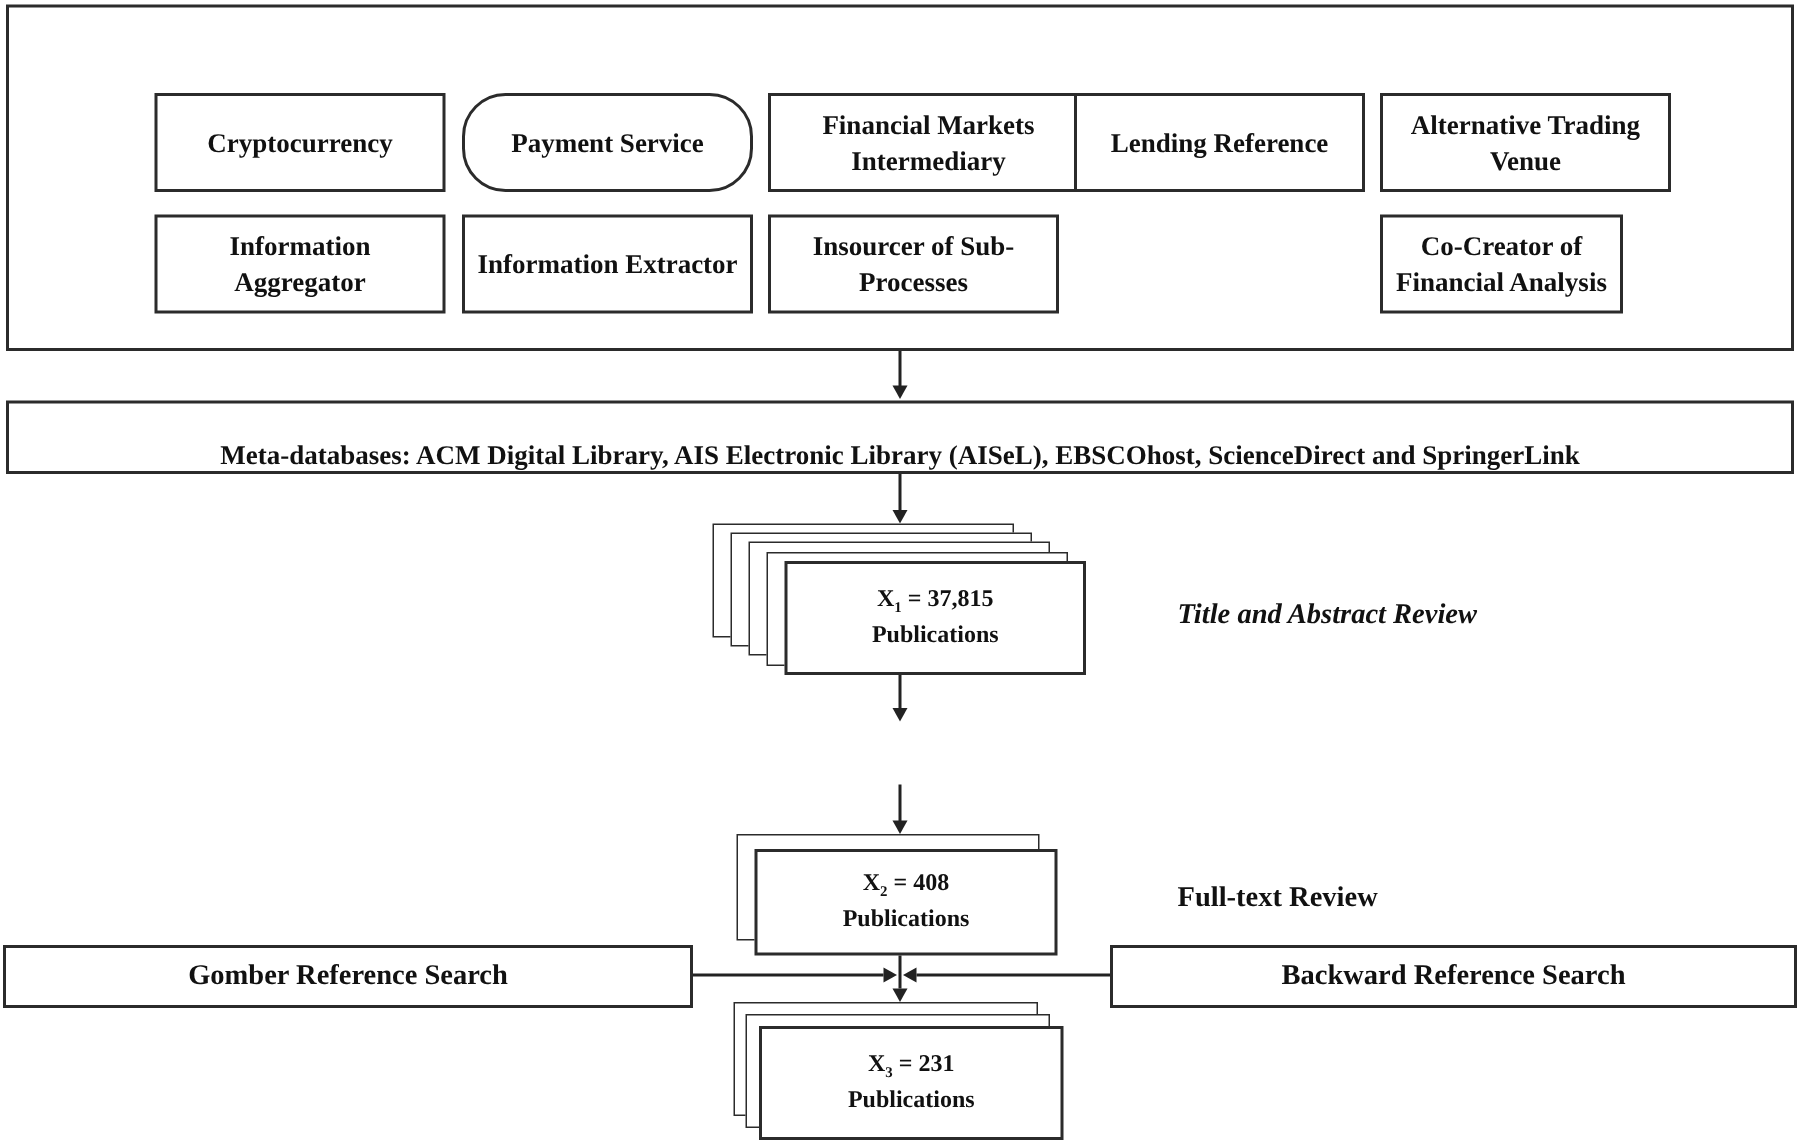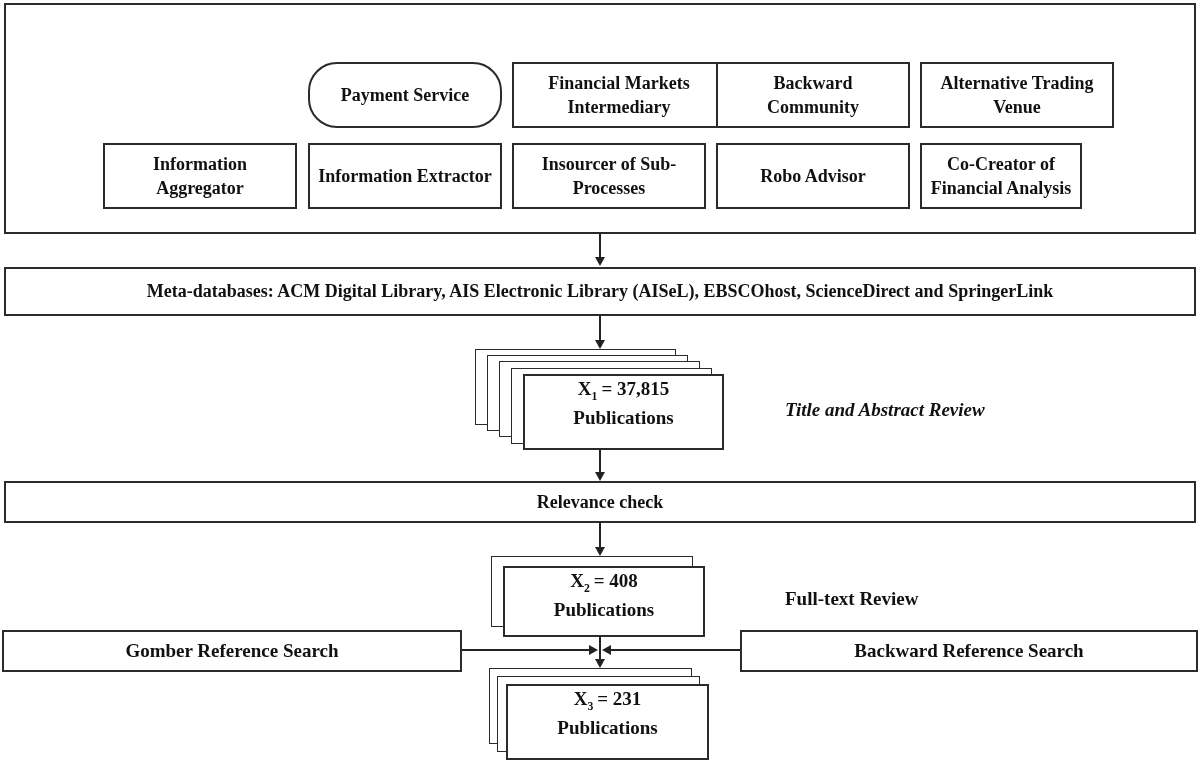--- a/index.html
+++ b/index.html
@@ -1,69 +1,69 @@
 <!DOCTYPE html>
 <html><head>
 <meta charset="utf-8">
 <style>
   html,body{margin:0;padding:0;background:#ffffff;}
   #canvas{position:relative;width:1200px;height:761px;background:#fff;overflow:hidden;
           font-family:"Liberation Serif","DejaVu Serif",serif;font-weight:bold;color:#111;}
   .box{position:absolute;background:#fff;border:2px solid #2b2b2b;box-sizing:border-box;
        display:flex;align-items:center;justify-content:center;text-align:center;}
-  .panel{border-width:2.5px;}
+  .panel{border-width:2.5px;align-items:flex-end;}
   .ptitle{position:absolute;left:0;right:0;top:14px;text-align:center;font-size:18px;}
   .cell{font-size:18px;line-height:1.35;padding:0 8px;}
   .bar{font-size:18px;}
   .sidebox{font-size:19px;}
   .stack-card{position:absolute;background:#fff;border:1.5px solid #2b2b2b;box-sizing:border-box;}
   .stack-front{border-width:2.5px;display:flex;flex-direction:column;align-items:center;
-               font-size:19px;line-height:1.4;text-align:center;}
+               justify-content:center;font-size:16px;line-height:1.4;text-align:center;}
   .stack-front sub{font-size:0.62em;}
   .eq{margin-left:4px;}
   .stage-label{position:absolute;font-size:19px;white-space:nowrap;}
   .stem{position:absolute;background:#222;}
   .head-down{position:absolute;width:0;height:0;border-left:5px solid transparent;
              border-right:5px solid transparent;border-top:9px solid #222;}
   .head-right{position:absolute;width:0;height:0;border-top:5px solid transparent;
               border-bottom:5px solid transparent;border-left:9px solid #222;}
   .head-left{position:absolute;width:0;height:0;border-top:5px solid transparent;
              border-bottom:5px solid transparent;border-right:9px solid #222;}
 </style>
 </head>
 <body>
 
 <div id="canvas">
 
   <div class="box panel" style="left:4px;top:3px;width:1192px;height:231px;"></div>
 
+  <div class="box cell" style="left:103px;top:62px;width:194px;height:66px;">
+      <span>Cryptocurrency</span>
+    </div>
   <div class="box cell" style="left:308px;top:62px;width:194px;height:66px;border-radius:29px;">
       <span>Payment Service</span>
     </div>
   <div class="box cell" style="left:512px;top:62px;width:214px;height:66px;">
       <span>Financial Markets Intermediary</span>
     </div>
   <div class="box cell" style="left:716px;top:62px;width:194px;height:66px;">
-      <span>Backward Community</span>
+      <span>Lending Reference</span>
     </div>
   <div class="box cell" style="left:920px;top:62px;width:194px;height:66px;">
       <span>Alternative Trading Venue</span>
     </div>
 
   <div class="box cell" style="left:103px;top:143px;width:194px;height:66px;">
       <span>Information Aggregator</span>
     </div>
   <div class="box cell" style="left:308px;top:143px;width:194px;height:66px;">
       <span>Information Extractor</span>
     </div>
   <div class="box cell" style="left:512px;top:143px;width:194px;height:66px;">
       <span>Insourcer of Sub-Processes</span>
-    </div>
-  <div class="box cell" style="left:716px;top:143px;width:194px;height:66px;">
-      <span>Robo Advisor</span>
     </div>
   <div class="box cell" style="left:920px;top:143px;width:162px;height:66px;">
       <span>Co-Creator of Financial Analysis</span>
     </div>
 
   <div class="stem" style="left:599px;top:234px;width:2px;height:24px;"></div>
   <div class="head-down" style="left:595px;top:257px;"></div>
 
   <div class="box panel bar" style="left:4px;top:267px;width:1192px;height:49px;">
     <span>Meta-databases: ACM Digital Library, AIS Electronic Library (AISeL), EBSCOhost, ScienceDirect and SpringerLink</span>
@@ -78,23 +78,20 @@
   <div class="stack-card" style="left:511px;top:368px;width:201px;height:76px;"></div>
   <div class="stack-card stack-front" style="left:523px;top:374px;width:201px;height:76px;">
     <div><span>X</span><sub>1</sub><span class="eq">= 37,815</span></div>
     <div>Publications</div>
   </div>
   <div class="stage-label" style="left:785px;top:399px;font-style:italic;">Title and Abstract Review</div>
 
   <div class="stem" style="left:599px;top:450px;width:2px;height:23px;"></div>
   <div class="head-down" style="left:595px;top:472px;"></div>
 
-  <div class="box panel bar" style="left:4px;top:481px;width:1192px;height:42px;">
-    <span>Relevance check</span>
-  </div>
 
   <div class="stem" style="left:599px;top:523px;width:2px;height:25px;"></div>
   <div class="head-down" style="left:595px;top:547px;"></div>
 
   <div class="stack-card" style="left:491px;top:556px;width:202px;height:71px;"></div>
   <div class="stack-card stack-front" style="left:503px;top:566px;width:202px;height:71px;">
     <div><span>X</span><sub>2</sub><span class="eq">= 408</span></div>
     <div>Publications</div>
   </div>
   <div class="stage-label" style="left:785px;top:588px;">Full-text Review</div>

